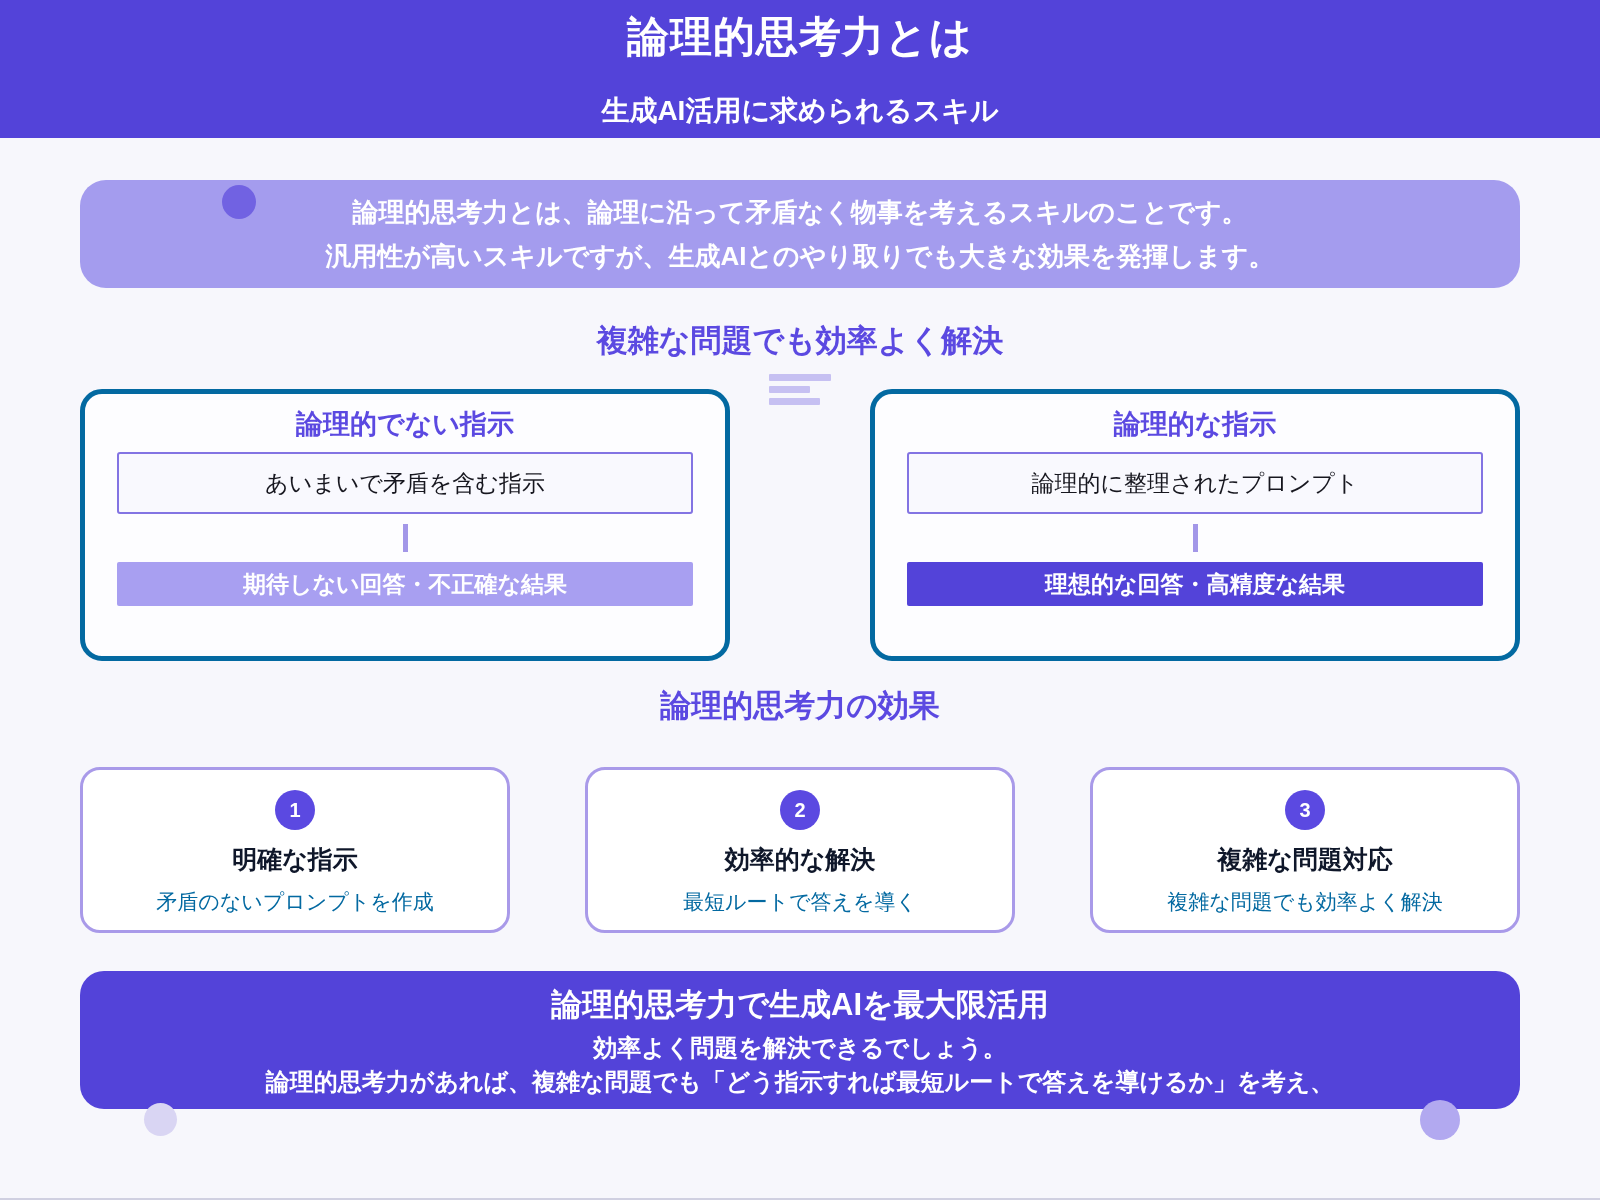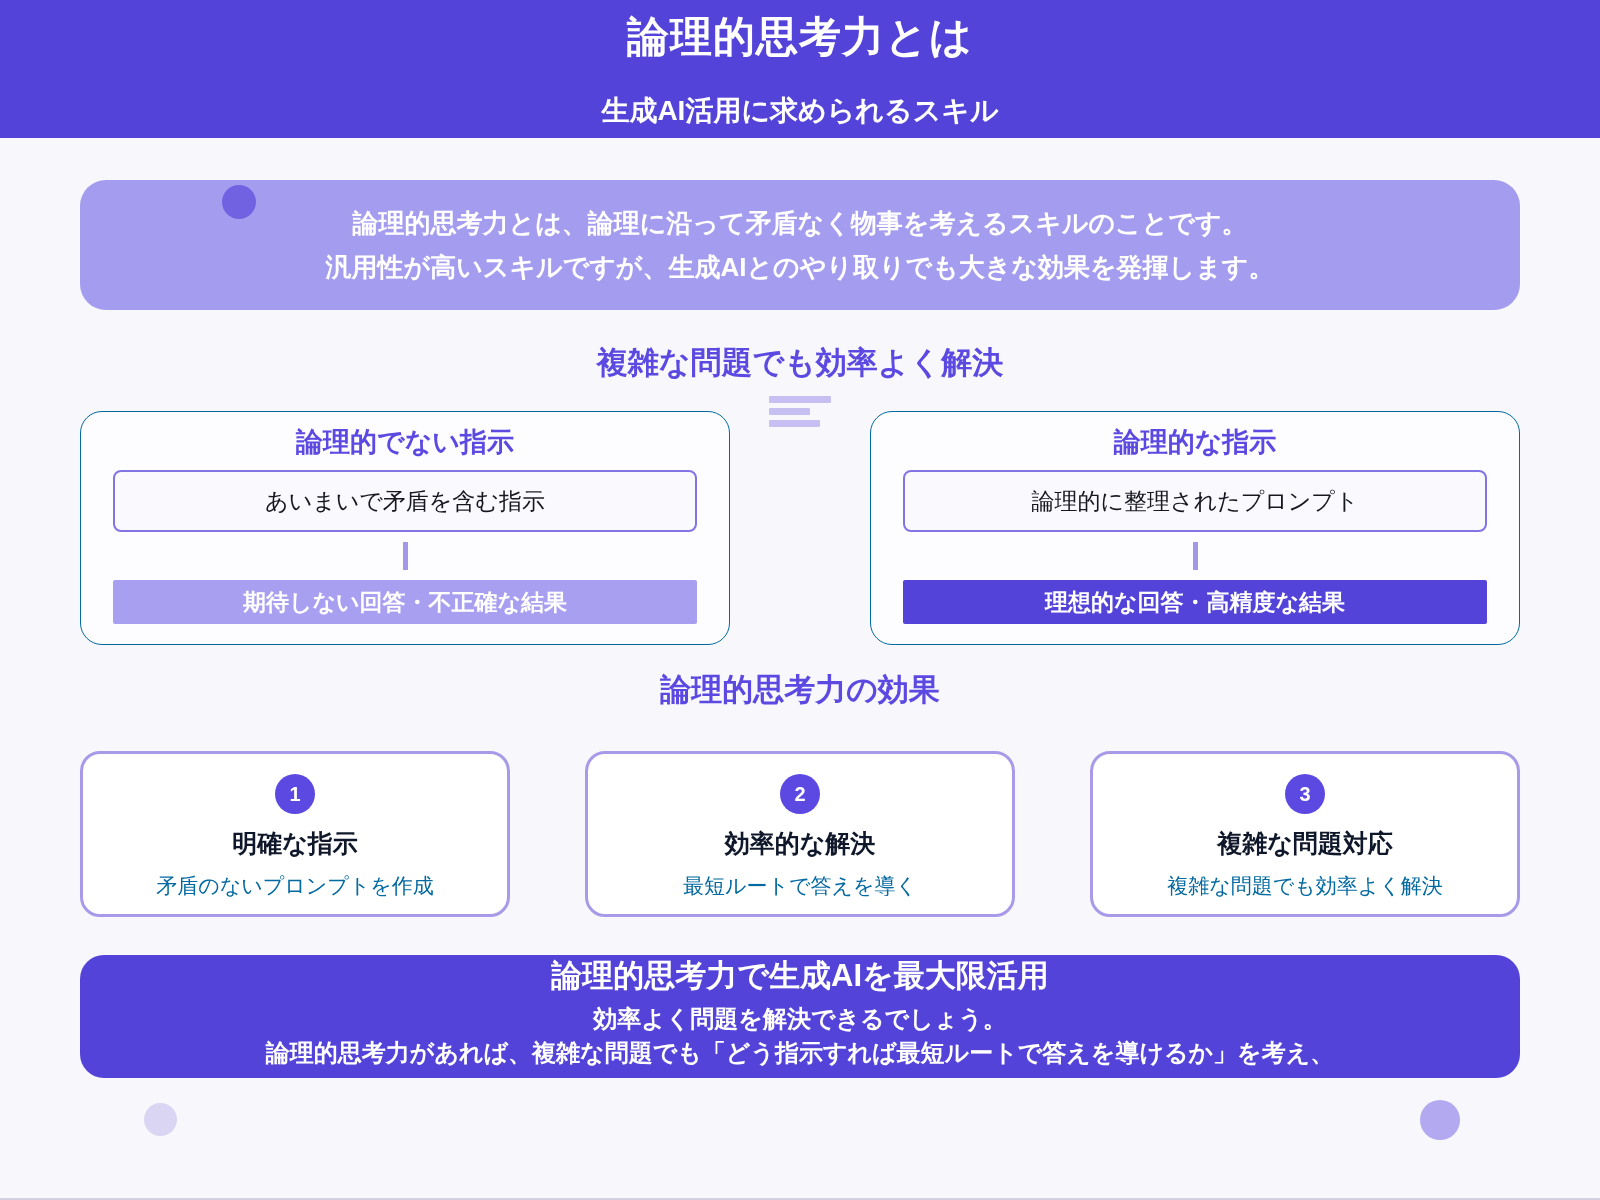--- a/index.html
+++ b/index.html
@@ -21,21 +21,21 @@
     display: flex; flex-direction: column; align-items: center; justify-content: center;
     gap: 27px;
   }
   .header-title { font-size: 42px; font-weight: 800; letter-spacing: 1px; }
   .header-subtitle { font-size: 28px; font-weight: 700; }
 
   
   .intro {
     position: relative;
     margin: 42px 80px 0 80px;
-    height: 130px;
+    height: 108px;
     background: #a49cee;
     border-radius: 26px;
     color: #ffffff;
     font-size: 26px;
     font-weight: 700;
     display: flex; flex-direction: column; align-items: center; justify-content: center;
     gap: 9px;
     text-align: center;
   }
   .intro-dot {
@@ -68,34 +68,34 @@
   .bars-icon .bar1 { width: 62px; }
   .bars-icon .bar2 { width: 41px; }
   .bars-icon .bar3 { width: 51px; }
 
   
   .compare-row {
     display: flex; justify-content: space-between;
     margin: 0 80px;
   }
   .compare-box {
-    width: 650px; height: 234px;
+    width: 650px; height: 272px;
     background: #fdfdff;
-    border: 1px solid #0369a1;
+    border: 5px solid #0369a1;
     border-radius: 22px;
     padding-top: 14px;
     text-align: center;
   }
   .compare-title { font-size: 27px; font-weight: 800; color: #5b49e1; line-height: 1.2; }
   .input-box {
     margin: 12px 32px 0 32px;
     height: 62px;
     background: #f9f9fe;
     border: 2.5px solid #8374e3;
-    border-radius: 8px;
+    border-radius: 3px;
     font-size: 23px;
     color: #17171f;
   }
   .connector {
     width: 5px; height: 28px;
     margin: 10px auto;
     background: #a397e8;
   }
   .result-box {
     margin: 0 32px;
@@ -126,25 +126,26 @@
     background: #5b49e1;
     color: #ffffff;
     font-size: 20px; font-weight: 800;
   }
   .card-title { margin-top: 13px; font-size: 25px; font-weight: 700; color: #0f172a; }
   .card-desc  { margin-top: 12px; font-size: 21px; color: #0369a1; }
 
   
   .footer {
     margin: 38px 80px 0 80px;
-    height: 123px;
+    height: 138px;
     background: #5343d9;
     border-radius: 24px;
     color: #ffffff;
     text-align: center;
+    padding-top: 13px;
   }
   .footer-title { font-size: 31px; font-weight: 800; }
   .footer-body  { margin-top: 5px; font-size: 24px; font-weight: 700; line-height: 1.4; }
 
   
   .decor { position: absolute; border-radius: 50%; }
   .decor-left  { left: 144px;  top: 1103px; width: 33px; height: 33px; background: #d9d5f3; }
   .decor-right { left: 1420px; top: 1100px; width: 40px; height: 40px; background: #b2a9f0; }
   .bottom-edge {
     position: absolute; left: 0; bottom: 0;

